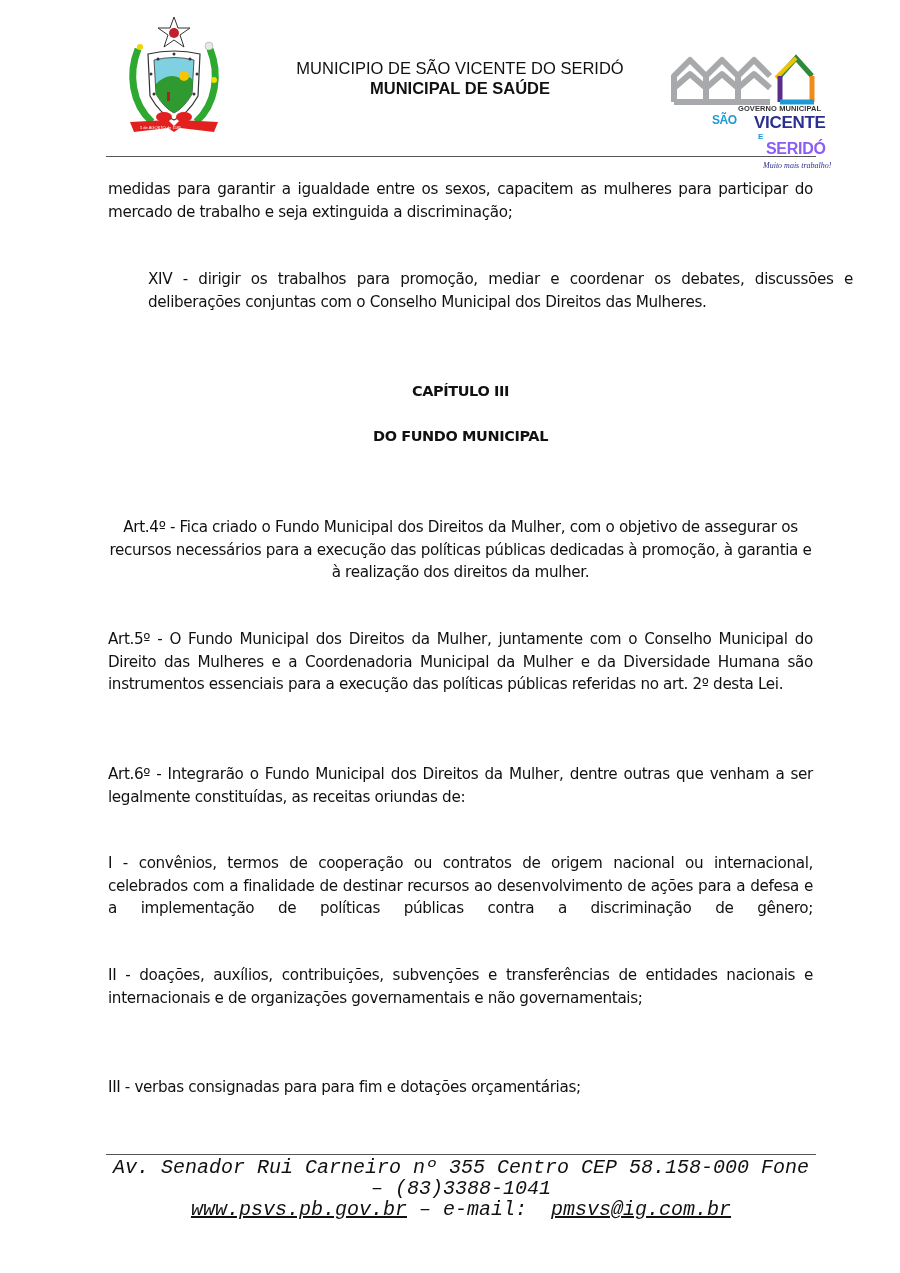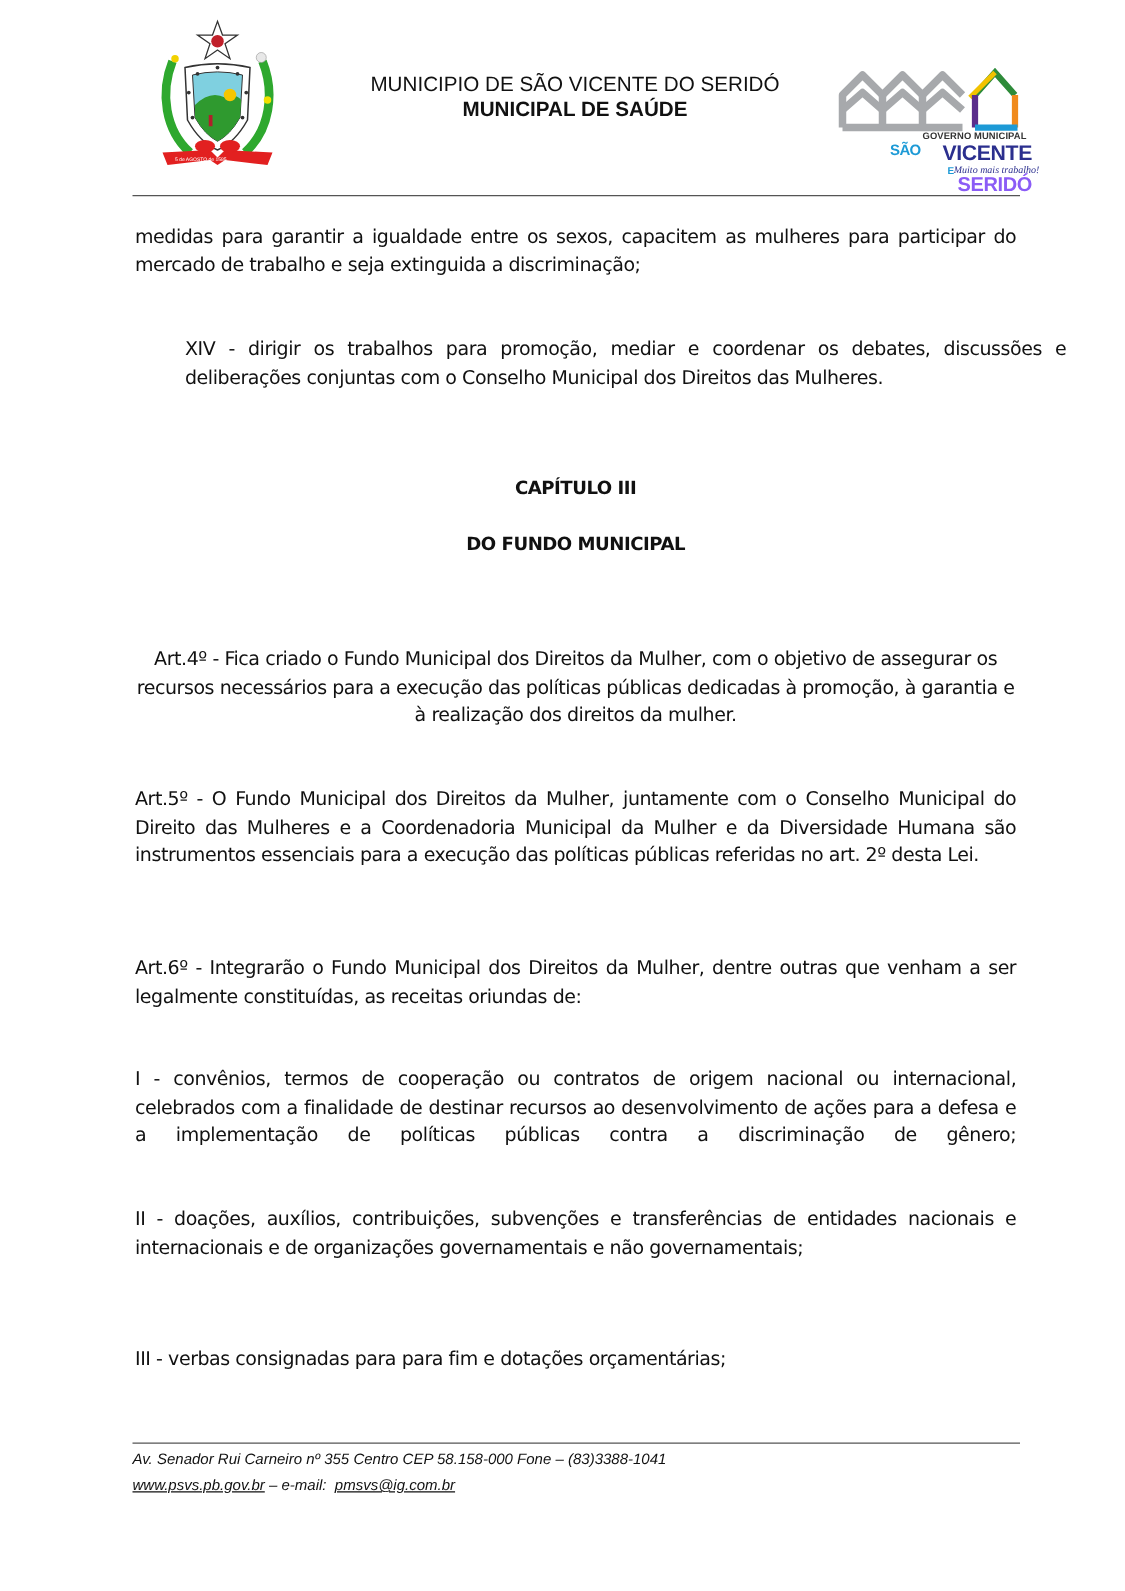--- a/index.html
+++ b/index.html
@@ -15,36 +15,36 @@
   .gov-logo .lbl-gov { position: absolute; left: 70px; top: 54px; font-family: "Liberation Sans", sans-serif;
     font-size: 7.5px; font-weight: bold; color: #333; letter-spacing: 0.1px; white-space: nowrap; }
   .gov-logo .lbl-sao { position: absolute; left: 44px; top: 63px; font-family: "Liberation Sans", sans-serif;
     font-size: 12px; font-weight: bold; color: #1d9ad6; letter-spacing: -0.5px; }
   .gov-logo .lbl-vicente { position: absolute; left: 86px; top: 63px; font-family: "Liberation Sans", sans-serif;
     font-size: 17px; font-weight: 900; color: #2b2f8e; letter-spacing: -0.3px; }
   .gov-logo .lbl-e { position: absolute; left: 90px; top: 82px; font-family: "Liberation Sans", sans-serif;
     font-size: 8px; font-weight: bold; color: #1d9ad6; }
   .gov-logo .lbl-serido { position: absolute; left: 98px; top: 90px; font-family: Liberation Sans, sans-serif;
     font-size: 16px; font-weight: 900; color: #8b5cf6; letter-spacing: -0.3px; }
-  .gov-logo .lbl-slogan { position: absolute; left: 95px; top: 81px; font-family: "Liberation Serif", serif;
+  .gov-logo .lbl-slogan { position: absolute; left: 95px; top: 111px; font-family: "Liberation Serif", serif;
     font-style: italic; font-size: 8px; color: #2b2f8e; white-space: nowrap; }
   .header-rule { position: absolute; left: 106px; top: 156px; width: 710px; height: 1px; background: #555; }
 
   
   .body-text { position: absolute; left: 108px; width: 705px; font-family: "DejaVu Sans", sans-serif;
     font-size: 15.2px; line-height: 22.5px; color: #111; text-align: justify; letter-spacing: -0.35px; }
   .body-text.center { text-align: center; }
   .heading { position: absolute; left: 108px; width: 705px; text-align: center; font-family: "DejaVu Sans", sans-serif;
     font-weight: bold; font-size: 14.5px; color: #111; letter-spacing: -0.4px; }
   .spread { text-align-last: justify; }
 
   
   .footer-rule { position: absolute; left: 106px; top: 1154px; width: 710px; height: 1px; background: #555; }
-  .footer { position: absolute; left: 106px; top: 1157px; width: 710px; text-align: left;
-    font-family: Liberation Sans, sans-serif; font-style: italic; font-size: 12px; line-height: 21px; color: #111; }
+  .footer { position: absolute; left: 106px; top: 1157px; width: 710px; text-align: center;
+    font-family: Liberation Mono, monospace; font-style: italic; font-size: 20px; line-height: 21px; color: #111; }
   .footer a { color: #111; text-decoration: underline; }
 </style>
 </head>
 <body>
 
 <div class="page">
 
   <div class="crest">
     <svg width="112" height="125" viewBox="0 0 112 125">
 

